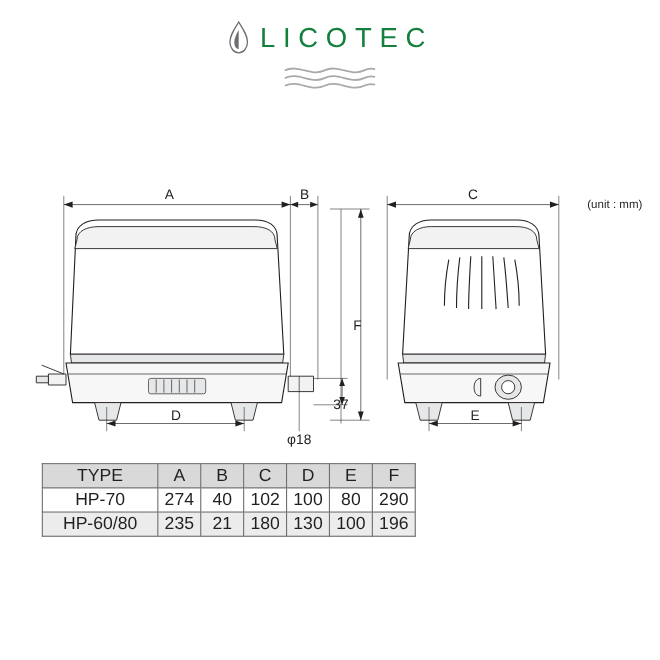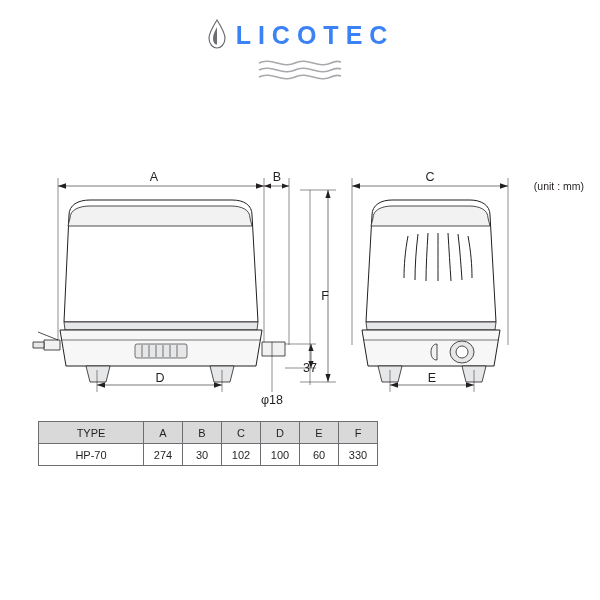--- a/index.html
+++ b/index.html
@@ -31,22 +31,22 @@
     gap: 8px;
   }
   #logo-mark {
     width: 22px;
     height: 34px;
     position: relative;
   }
   #logo-text {
     font-size: 25px;
     letter-spacing: 7px;
-    color: #3b82f6;
-    font-weight: 700;
+    color: #15803d;
+    font-weight: 400;
   }
   #logo-waves {
     margin-top: 2px;
     width: 600px;
     text-align: center;
   }
 
   
   #unit-note {
     position: absolute;
@@ -63,21 +63,21 @@
     left: 0;
     top: 0;
   }
 
   
   #spec-table {
     position: absolute;
     left: 38px;
     top: 421px;
     border-collapse: collapse;
-    font-size: 11px;
+    font-size: 16px;
   }
   #spec-table th, #spec-table td {
     border: 1px solid #6d6e71;
     text-align: center;
     height: 21px;
     padding: 0;
     font-weight: normal;
     color: #231f20;
   }
   #spec-table thead th {
@@ -266,20 +266,29 @@
       <th class="dim">C</th>
       <th class="dim">D</th>
       <th class="dim">E</th>
       <th class="dim">F</th>
     </tr>
   </thead>
   <tbody>
     <tr>
       <td class="rowhead">HP-70</td>
       <td class="dim">274</td>
-      <td class="dim">30</td>
+      <td class="dim">40</td>
       <td class="dim">102</td>
       <td class="dim">100</td>
-      <td class="dim">60</td>
-      <td class="dim">330</td>
+      <td class="dim">80</td>
+      <td class="dim">290</td>
+    </tr>
+    <tr>
+      <td class="rowhead">HP-60/80</td>
+      <td class="dim">235</td>
+      <td class="dim">21</td>
+      <td class="dim">180</td>
+      <td class="dim">130</td>
+      <td class="dim">100</td>
+      <td class="dim">196</td>
     </tr>
   </tbody>
 </table>
 
 </body></html>

